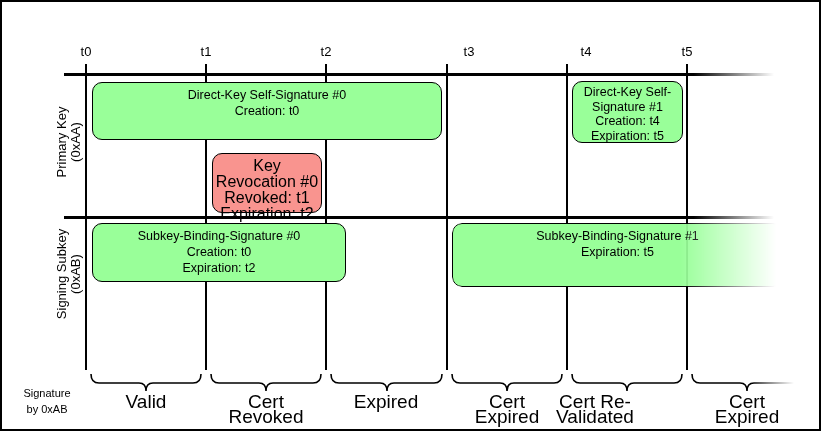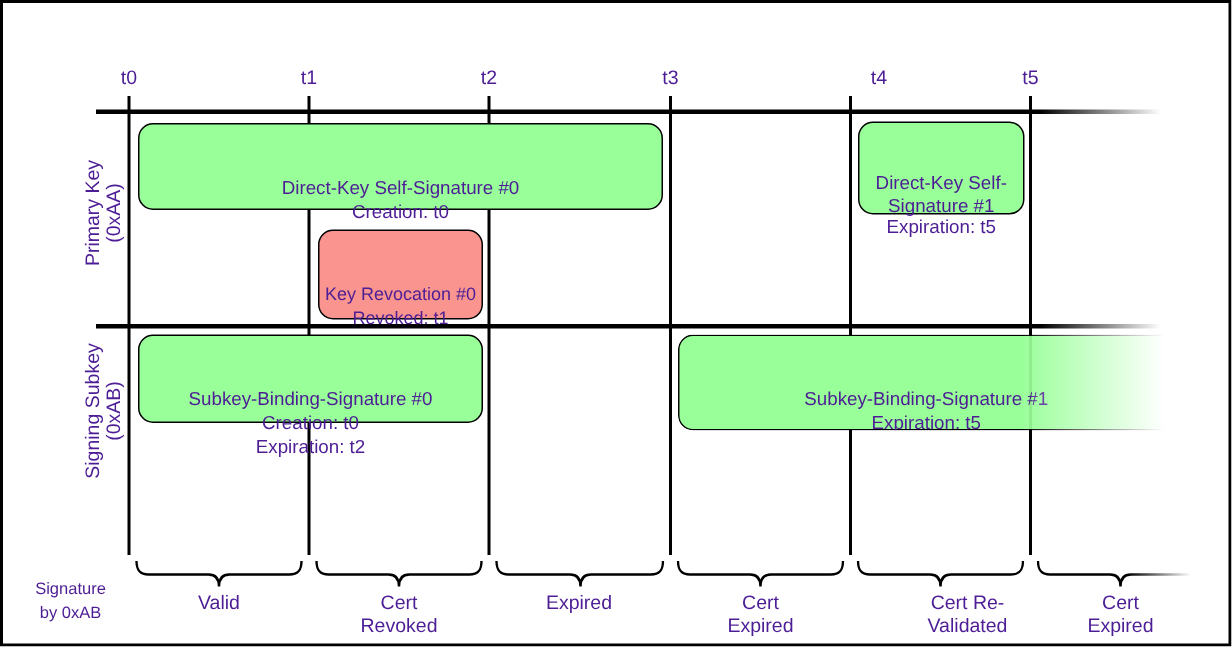--- a/index.html
+++ b/index.html
@@ -1,67 +1,67 @@
 <!DOCTYPE html>
 <html><head>
 <meta charset="utf-8">
 <style>
   html,body { margin:0; padding:0; background:#fff; }
   .stage {
     position:relative; width:821px; height:431px;
     background:#FFFFFF; border:2px solid #000;
     box-sizing:border-box; overflow:hidden;
-    font-family:"Liberation Sans", sans-serif; color:#4c1d95;
+    font-family:"Liberation Sans", sans-serif; color:#000000;
   }
   .tick-label { position:absolute; top:42px; width:36px; text-align:center; font-size:13px; }
   .vline { position:absolute; top:62px; height:306px; width:2px; background:#000; }
   .hline {
     position:absolute; left:62px; width:732px; height:2.5px;
     background:linear-gradient(to right, #000 86%, rgba(0,0,0,0) 97%);
   }
   .track-label {
     position:absolute; width:120px; height:30px; transform:rotate(-90deg);
     text-align:center; font-size:13px; line-height:14px;
   }
   .sigbox {
     position:absolute; box-sizing:border-box;
     border:1.8px solid #000; border-radius:10px;
     text-align:center; font-size:12.5px; line-height:16px; padding-top:4px;
   }
-  .sigbox .ttl { white-space:normal;margin-top:30px; }
+  .sigbox .ttl { white-space:normal; }
   .box-dk1 { line-height:14.5px; padding-top:3px; }
-  .box-rev { font-size:12px; }
+  .box-rev { font-size:16px; }
   .fade-right {
     -webkit-mask-image:linear-gradient(to right, #000 69%, rgba(0,0,0,0) 98%);
     mask-image:linear-gradient(to right, #000 69%, rgba(0,0,0,0) 98%);
   }
   .brace { position:absolute; top:371px; height:20px; }
   .brace svg { display:block; }
   .brace-fade {
     -webkit-mask-image:linear-gradient(to right, #000 55%, rgba(0,0,0,0) 92%);
     mask-image:linear-gradient(to right, #000 55%, rgba(0,0,0,0) 92%);
   }
   .phase-label {
     position:absolute; top:392px; width:96px;
-    text-align:center; font-size:13px; line-height:15px;
+    text-align:center; font-size:19px; line-height:15px;
   }
   .footer-label {
     position:absolute; left:6px; top:383px; width:78px;
     text-align:center; font-size:11px; line-height:16px;
   }
 </style>
 </head>
 <body>
 
 <div class="stage">
 
   <div class="tick-label" style="left:66px">t0</div>
   <div class="tick-label" style="left:186px">t1</div>
   <div class="tick-label" style="left:306px">t2</div>
-  <div class="tick-label" style="left:427px">t3</div>
+  <div class="tick-label" style="left:449px">t3</div>
   <div class="tick-label" style="left:566px">t4</div>
   <div class="tick-label" style="left:667px">t5</div>
 
   <div class="vline" style="left:83px"></div>
   <div class="vline" style="left:203px"></div>
   <div class="vline" style="left:323px"></div>
   <div class="vline" style="left:444px"></div>
   <div class="vline" style="left:564px"></div>
   <div class="vline" style="left:684px"></div>
 
@@ -77,30 +77,31 @@
     <div>(0xAB)</div>
   </div>
 
   <div class="sigbox" style="left:90px; top:80px; width:350px; height:58px; background:#99FF99">
     <div class="ttl">Direct-Key Self-Signature #0</div>
     <div>Creation: t0</div>
   </div>
 
   <div class="sigbox box-dk1" style="left:570px; top:79px; width:111px; height:62px; background:#99FF99">
     <div class="ttl">Direct-Key Self-Signature #1</div>
+    <div>Creation: t4</div>
     <div>Expiration: t5</div>
   </div>
 
   <div class="sigbox box-rev" style="left:210px; top:151px; width:110px; height:60px; background:#F9948F">
     <div class="ttl">Key Revocation #0</div>
     <div>Revoked: t1</div>
     <div>Expiration: t2</div>
   </div>
 
-  <div class="sigbox" style="left:90px; top:221px; width:230px; height:59px; background:#99FF99">
+  <div class="sigbox" style="left:90px; top:221px; width:254px; height:59px; background:#99FF99">
     <div class="ttl">Subkey-Binding-Signature #0</div>
     <div>Creation: t0</div>
     <div>Expiration: t2</div>
   </div>
 
   <div class="sigbox fade-right" style="left:450px; top:221px; width:331px; height:64px; background:#99FF99">
     <div class="ttl">Subkey-Binding-Signature #1</div>
     <div>Expiration: t5</div>
   </div>
 
@@ -143,21 +144,21 @@
     <div>Cert</div>
     <div>Revoked</div>
   </div>
   <div class="phase-label" style="left:336px">
     <div>Expired</div>
   </div>
   <div class="phase-label" style="left:457px">
     <div>Cert</div>
     <div>Expired</div>
   </div>
-  <div class="phase-label" style="left:595px">
+  <div class="phase-label" style="left:545px">
     <div>Cert Re-</div>
     <div>Validated</div>
   </div>
   <div class="phase-label" style="left:697px">
     <div>Cert</div>
     <div>Expired</div>
   </div>
 
   <div class="footer-label">
     <div>Signature</div>

